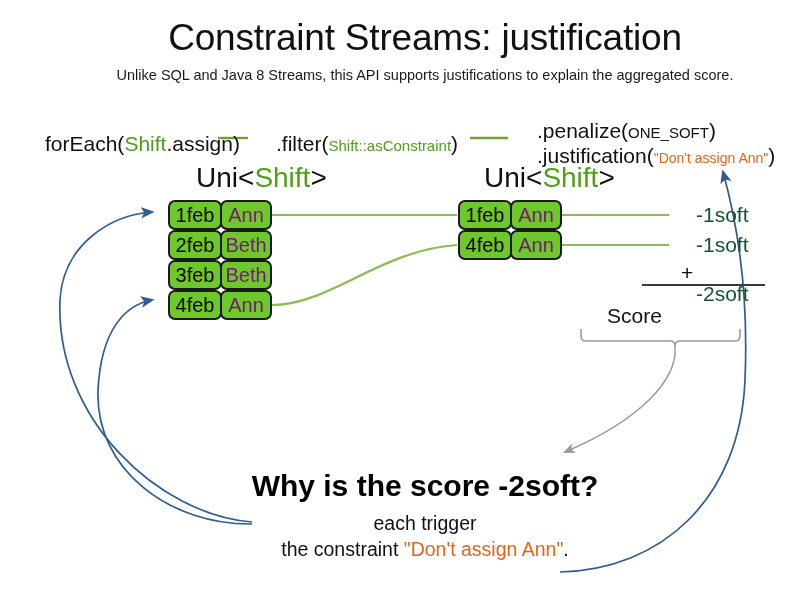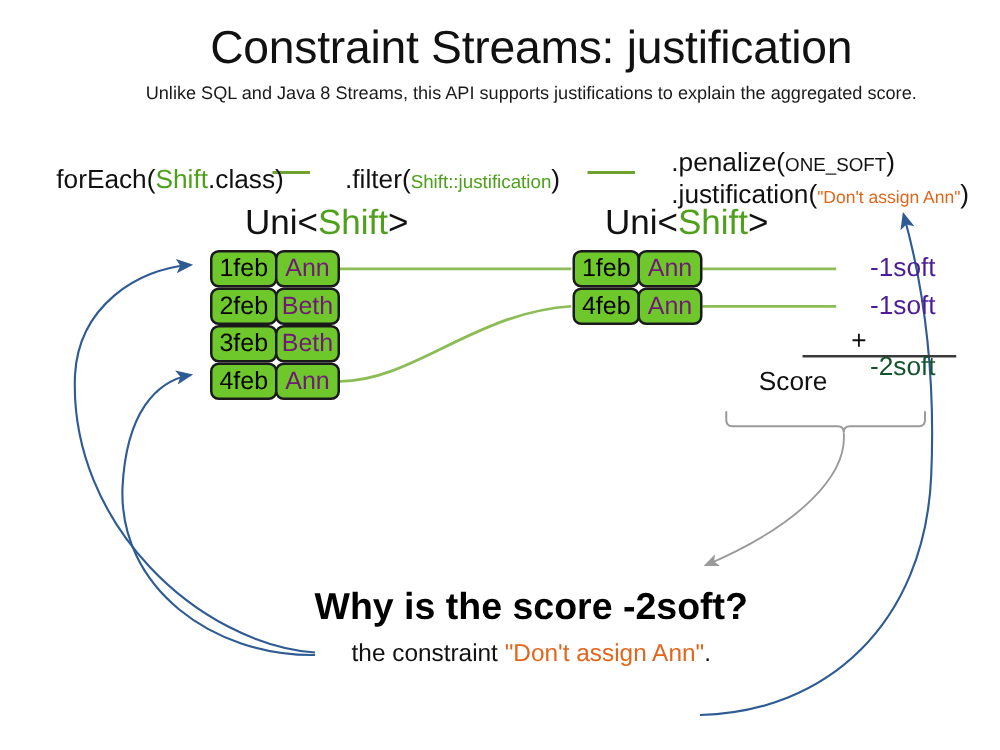--- a/index.html
+++ b/index.html
@@ -98,38 +98,38 @@
   }
   .cell-name {
     width: 52px;
     color: #701a75;
   }
 
   
   .soft-val {
     font-size: 21px;
     line-height: 24px;
-    color: #4c1d95;
+    color: #14532d;
     white-space: nowrap;
   }
   #soft-1 { left: 671px; top: 203px; }
   #soft-2 { left: 671px; top: 233px; }
 
   #plus-sign {
     left: 656px; top: 262px;
     font-size: 21px; line-height: 22px;
     color: #111111;
   }
   #sum-rule {
     left: 642px; top: 284px;
     width: 98px; height: 2px;
     background: #3a3a3a;
   }
   #score-label {
-    left: 582px; top: 294px;
+    left: 582px; top: 304px;
     font-size: 21px; line-height: 24px;
     color: #111111;
   }
   #score-total {
     left: 671px; top: 282px;
     font-size: 21px; line-height: 24px;
     color: #14532d;
     white-space: nowrap;
   }
 
@@ -187,23 +187,23 @@
     </g>
     <path d="M675,346 C678,380 640,420 565,452" fill="none" stroke="#9a9a9a" stroke-width="1.5" marker-end="url(#gray-head)"></path>
 
     <g fill="none" stroke="#2e5b93" stroke-width="1.7">
       <path d="M252,522 C160,515 55,420 60,300 C63,245 110,215 152,212" marker-end="url(#blue-head)"></path>
       <path d="M252,524 C170,525 95,470 98,390 C101,330 125,305 152,300" marker-end="url(#blue-head)"></path>
       <path d="M560,572 C660,570 740,500 745,380 C749,285 735,215 723,172" marker-end="url(#blue-head)"></path>
     </g>
   </svg>
 
-  <div class="abs code" id="code-foreach"><span>forEach(</span><span class="cls">Shift</span><span>.class)</span></div>
-
-  <div class="abs code" id="code-filter"><span>.filter(</span><span class="cls small">Shift::justification</span><span>)</span></div>
+  <div class="abs code" id="code-foreach"><span>forEach(</span><span class="cls">Shift</span><span>.assign)</span></div>
+
+  <div class="abs code" id="code-filter"><span>.filter(</span><span class="cls small">Shift::asConstraint</span><span>)</span></div>
 
   <div class="abs code" id="code-penalize"><span>.penalize(</span><span class="smallcaps">ONE_SOFT</span><span>)</span></div>
 
   <div class="abs code" id="code-asconstraint"><span>.justification(</span><span class="strsm">"Don't assign Ann"</span><span>)</span></div>
 
   <div class="abs uni-label" id="uni-left"><span>Uni&lt;</span><span class="cls">Shift</span><span>&gt;</span></div>
 
   <div class="abs shift-table" id="left-table">
     <div class="shift-row" style="left:168px; top:200px;">
       <div class="cell cell-date">1feb</div>
@@ -238,16 +238,17 @@
 
   <div class="abs soft-val" id="soft-1">-1soft</div>
   <div class="abs soft-val" id="soft-2">-1soft</div>
   <div class="abs" id="plus-sign">+</div>
   <div class="abs" id="sum-rule"></div>
   <div class="abs" id="score-label">Score</div>
   <div class="abs" id="score-total">-2soft</div>
 
   <div class="abs" id="why-heading">Why is the score -2soft?</div>
   <div class="abs" id="explain">
+    <div>each trigger</div>
     <div><span>the constraint </span><span class="str">"Don't assign Ann"</span><span>.</span></div>
   </div>
 
 </div>
 
 </body></html>

